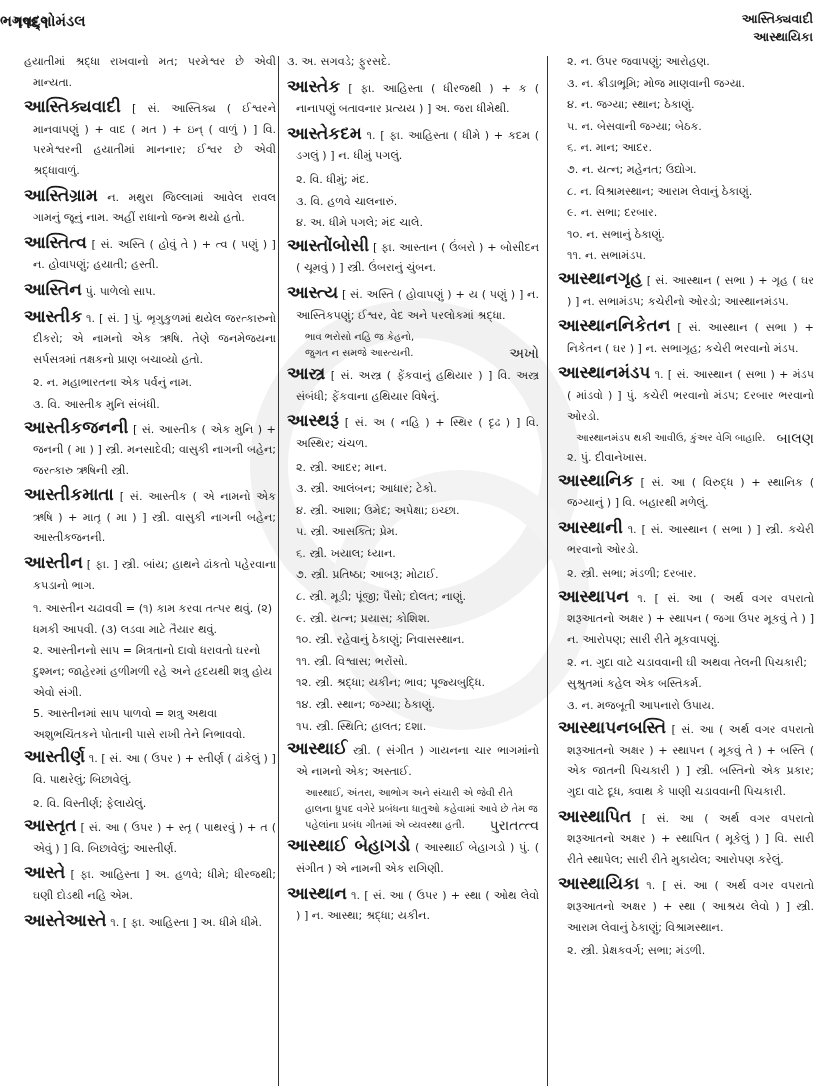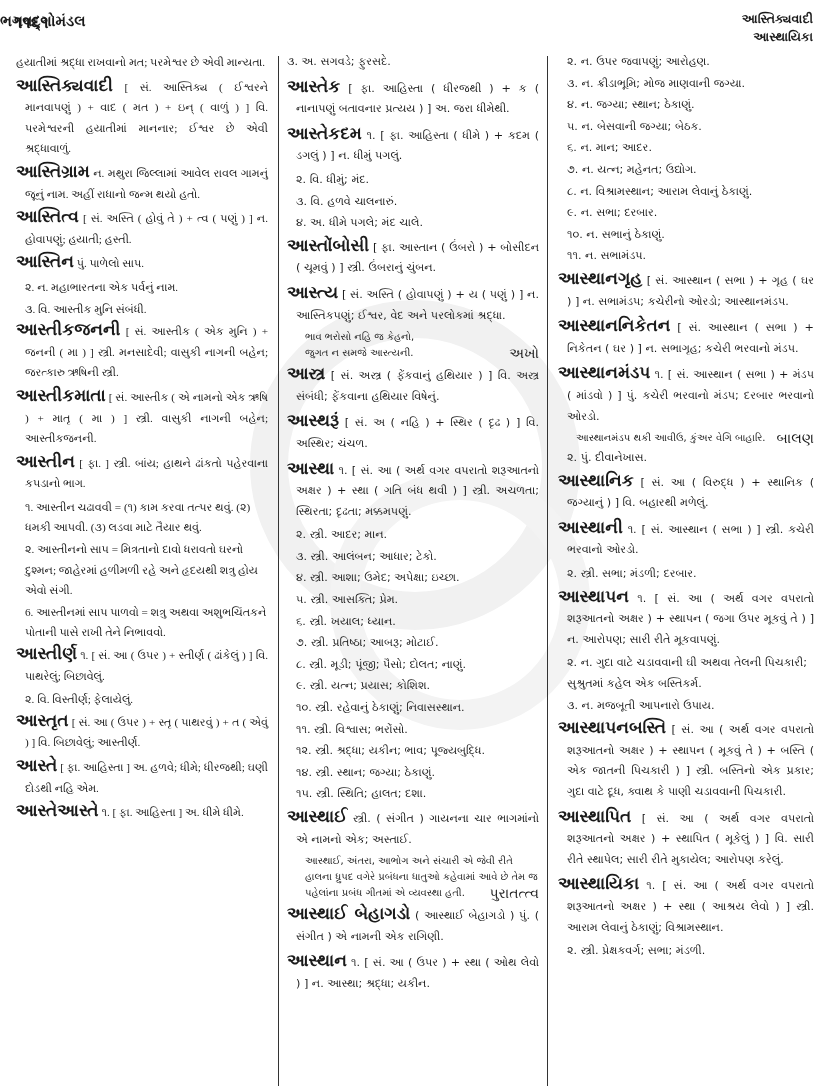--- a/index.html
+++ b/index.html
@@ -8,21 +8,21 @@
   .watermark { position:absolute; left:250px; top:300px; width:330px; height:330px;
                border-radius:50%; border:38px solid #f1f1f1; box-sizing:border-box; z-index:0; }
   .watermark2 { position:absolute; left:330px; top:470px; width:260px; height:260px;
                border-radius:50%; border:30px solid #f3f3f3; box-sizing:border-box; z-index:0; }
   .header { position:absolute; top:6px; left:0; width:825px; height:40px; z-index:2; }
   .pgnum { position:absolute; left:14px; top:6px; font-size:17px; font-weight:bold; }
   .title { position:absolute; left:0; width:714px; top:6px; text-align:left; font-size:15px; font-weight:bold; }
   .guide { position:absolute; right:12px; top:4px; text-align:right; font-size:12.5px; font-weight:bold; line-height:18px; }
   .cols { position:absolute; top:52px; left:0; width:825px; height:1036px; z-index:1; }
   .col { position:absolute; top:0; font-size:11.2px; line-height:20.6px; }
-  .col1 { left:16px; width:252px;font-family:Liberation Serif, serif; }
+  .col1 { left:24px; width:252px; }
   .col2 { left:287px; width:252px; }
   .col3 { left:558px; width:256px; }
   .divider { position:absolute; top:56px; width:1px; background:#333; height:1030px; z-index:1; }
   .d1 { left:278px; } .d2 { left:547px; }
   .entry { margin:0 0 3px 0; text-indent:0; padding-left:9px; text-indent:-9px; text-align:justify; }
   .hw { font-weight:bold; font-size:17px; }
   .sub { margin:0 0 1px 0; padding-left:9px; }
   .quote { padding-left:18px; font-size:10px; line-height:16px; margin:0 0 2px 0; }
   .src { float:right; font-size:14px; }
 </style>
@@ -44,28 +44,29 @@
 <div class="divider d1"></div>
 <div class="divider d2"></div>
 
 <div class="cols">
   <div class="col col1">
       <div class="entry"><span>હયાતીમાં શ્રદ્ધા રાખવાનો મત; પરમેશ્વર છે એવી માન્યતા.</span></div>
       <div class="entry"><span class="hw">આસ્તિક્યવાદી</span> <span>[ સં. આસ્તિક્ય ( ઈશ્વરને માનવાપણું ) + વાદ ( મત ) + ઇન્ ( વાળું ) ] વિ. પરમેશ્વરની હયાતીમાં માનનાર; ઈશ્વર છે એવી શ્રદ્ધાવાળું.</span></div>
       <div class="entry"><span class="hw">આસ્તિગ્રામ</span> <span>ન. મથુરા જિલ્લામાં આવેલ રાવલ ગામનું જૂનું નામ. અહીં રાધાનો જન્મ થયો હતો.</span></div>
       <div class="entry"><span class="hw">આસ્તિત્વ</span> <span>[ સં. અસ્તિ ( હોવું તે ) + ત્વ ( પણું ) ] ન. હોવાપણું; હયાતી; હસ્તી.</span></div>
       <div class="entry"><span class="hw">આસ્તિન</span> <span>પું. પાળેલો સાપ.</span></div>
+      <div class="entry"><span class="hw">આસ્તીક</span> <span>૧. [ સં. ] પું. ભૃગુકુળમાં થયેલ જરત્કારુનો દીકરો; એ નામનો એક ઋષિ. તેણે જનમેજયના સર્પસત્રમાં તક્ષકનો પ્રાણ બચાવ્યો હતો.</span></div>
       <div class="sub">૨. ન. મહાભારતના એક પર્વનું નામ.</div>
       <div class="sub">૩. વિ. આસ્તીક મુનિ સંબંધી.</div>
       <div class="entry"><span class="hw">આસ્તીકજનની</span> <span>[ સં. આસ્તીક ( એક મુનિ ) + જનની ( મા ) ] સ્ત્રી. મનસાદેવી; વાસુકી નાગની બહેન; જરત્કારુ ઋષિની સ્ત્રી.</span></div>
       <div class="entry"><span class="hw">આસ્તીકમાતા</span> <span>[ સં. આસ્તીક ( એ નામનો એક ઋષિ ) + માતૃ ( મા ) ] સ્ત્રી. વાસુકી નાગની બહેન; આસ્તીકજનની.</span></div>
       <div class="entry"><span class="hw">આસ્તીન</span> <span>[ ફા. ] સ્ત્રી. બાંય; હાથને ઢાંકતો પહેરવાના કપડાનો ભાગ.</span></div>
       <div class="sub">૧. આસ્તીન ચઢાવવી = (૧) કામ કરવા તત્પર થવું. (૨) ધમકી આપવી. (૩) લડવા માટે તૈયાર થવું.</div>
       <div class="sub">૨. આસ્તીનનો સાપ = મિત્રતાનો દાવો ધરાવતો ઘરનો દુશ્મન; જાહેરમાં હળીમળી રહે અને હૃદયથી શત્રુ હોય એવો સંગી.</div>
-      <div class="sub">6. આસ્તીનમાં સાપ પાળવો = શત્રુ અથવા અશુભચિંતકને પોતાની પાસે રાખી તેને નિભાવવો.</div>
+      <div class="sub">5. આસ્તીનમાં સાપ પાળવો = શત્રુ અથવા અશુભચિંતકને પોતાની પાસે રાખી તેને નિભાવવો.</div>
       <div class="entry"><span class="hw">આસ્તીર્ણ</span> <span>૧. [ સં. આ ( ઉપર ) + સ્તીર્ણ ( ઢાંકેલું ) ] વિ. પાથરેલું; બિછાવેલું.</span></div>
       <div class="sub">૨. વિ. વિસ્તીર્ણ; ફેલાયેલું.</div>
       <div class="entry"><span class="hw">આસ્તૃત</span> <span>[ સં. આ ( ઉપર ) + સ્તૃ ( પાથરવું ) + ત ( એવું ) ] વિ. બિછાવેલું; આસ્તીર્ણ.</span></div>
       <div class="entry"><span class="hw">આસ્તે</span> <span>[ ફા. આહિસ્તા ] અ. હળવે; ધીમે; ધીરજથી; ઘણી દોડથી નહિ એમ.</span></div>
       <div class="entry"><span class="hw">આસ્તેઆસ્તે</span> <span>૧. [ ફા. આહિસ્તા ] અ. ધીમે ધીમે.</span></div>
     </div>
   <div class="col col2">
       <div class="entry"><span>૩. અ. સગવડે; ફુરસદે.</span></div>
       <div class="entry"><span class="hw">આસ્તેક</span> <span>[ ફા. આહિસ્તા ( ધીરજથી ) + ક ( નાનાપણું બતાવનાર પ્રત્યય ) ] અ. જરા ધીમેથી.</span></div>
       <div class="entry"><span class="hw">આસ્તેકદમ</span> <span>૧. [ ફા. આહિસ્તા ( ધીમે ) + કદમ ( ડગલું ) ] ન. ધીમું પગલું.</span></div>
@@ -73,21 +74,20 @@
       <div class="sub">૩. વિ. હળવે ચાલનારું.</div>
       <div class="sub">૪. અ. ધીમે પગલે; મંદ ચાલે.</div>
       <div class="entry"><span class="hw">આસ્તોંબોસી</span> <span>[ ફા. આસ્તાન ( ઉંબરો ) + બોસીદન ( ચૂમવું ) ] સ્ત્રી. ઉંબરાનું ચુંબન.</span></div>
       <div class="entry"><span class="hw">આસ્ત્ય</span> <span>[ સં. અસ્તિ ( હોવાપણું ) + ય ( પણું ) ] ન. આસ્તિકપણું; ઈશ્વર, વેદ અને પરલોકમાં શ્રદ્ધા.</span></div>
       <div class="quote">
         <div><span>ભાવ ભરોસો નહિ જ કેહનો,</span></div>
         <div><span>જુગત ન સમજે આસ્ત્યની.</span><span class="src">અખો</span></div>
       </div>
       <div class="entry"><span class="hw">આસ્ત્ર</span> <span>[ સં. અસ્ત્ર ( ફેંકવાનું હથિયાર ) ] વિ. અસ્ત્ર સંબંધી; ફેંકવાના હથિયાર વિષેનું.</span></div>
       <div class="entry"><span class="hw">આસ્થરૂં</span> <span>[ સં. અ ( નહિ ) + સ્થિર ( દૃઢ ) ] વિ. અસ્થિર; ચંચળ.</span></div>
-      <div class="entry"><span class="hw">આસ્થા</span> <span>૧. [ સં. આ ( અર્થ વગર વપરાતો શરૂઆતનો અક્ષર ) + સ્થા ( ગતિ બંધ થવી ) ] સ્ત્રી. અચળતા; સ્થિરતા; દૃઢતા; મક્કમપણું.</span></div>
       <div class="sub">૨. સ્ત્રી. આદર; માન.</div>
       <div class="sub">૩. સ્ત્રી. આલંબન; આધાર; ટેકો.</div>
       <div class="sub">૪. સ્ત્રી. આશા; ઉમેદ; અપેક્ષા; ઇચ્છા.</div>
       <div class="sub">૫. સ્ત્રી. આસક્તિ; પ્રેમ.</div>
       <div class="sub">૬. સ્ત્રી. ખયાલ; ધ્યાન.</div>
       <div class="sub">૭. સ્ત્રી. પ્રતિષ્ઠા; આબરૂ; મોટાઈ.</div>
       <div class="sub">૮. સ્ત્રી. મૂડી; પૂંજી; પૈસો; દોલત; નાણું.</div>
       <div class="sub">૯. સ્ત્રી. યત્ન; પ્રયાસ; કોશિશ.</div>
       <div class="sub">૧૦. સ્ત્રી. રહેવાનું ઠેકાણું; નિવાસસ્થાન.</div>
       <div class="sub">૧૧. સ્ત્રી. વિશ્વાસ; ભરોંસો.</div>

